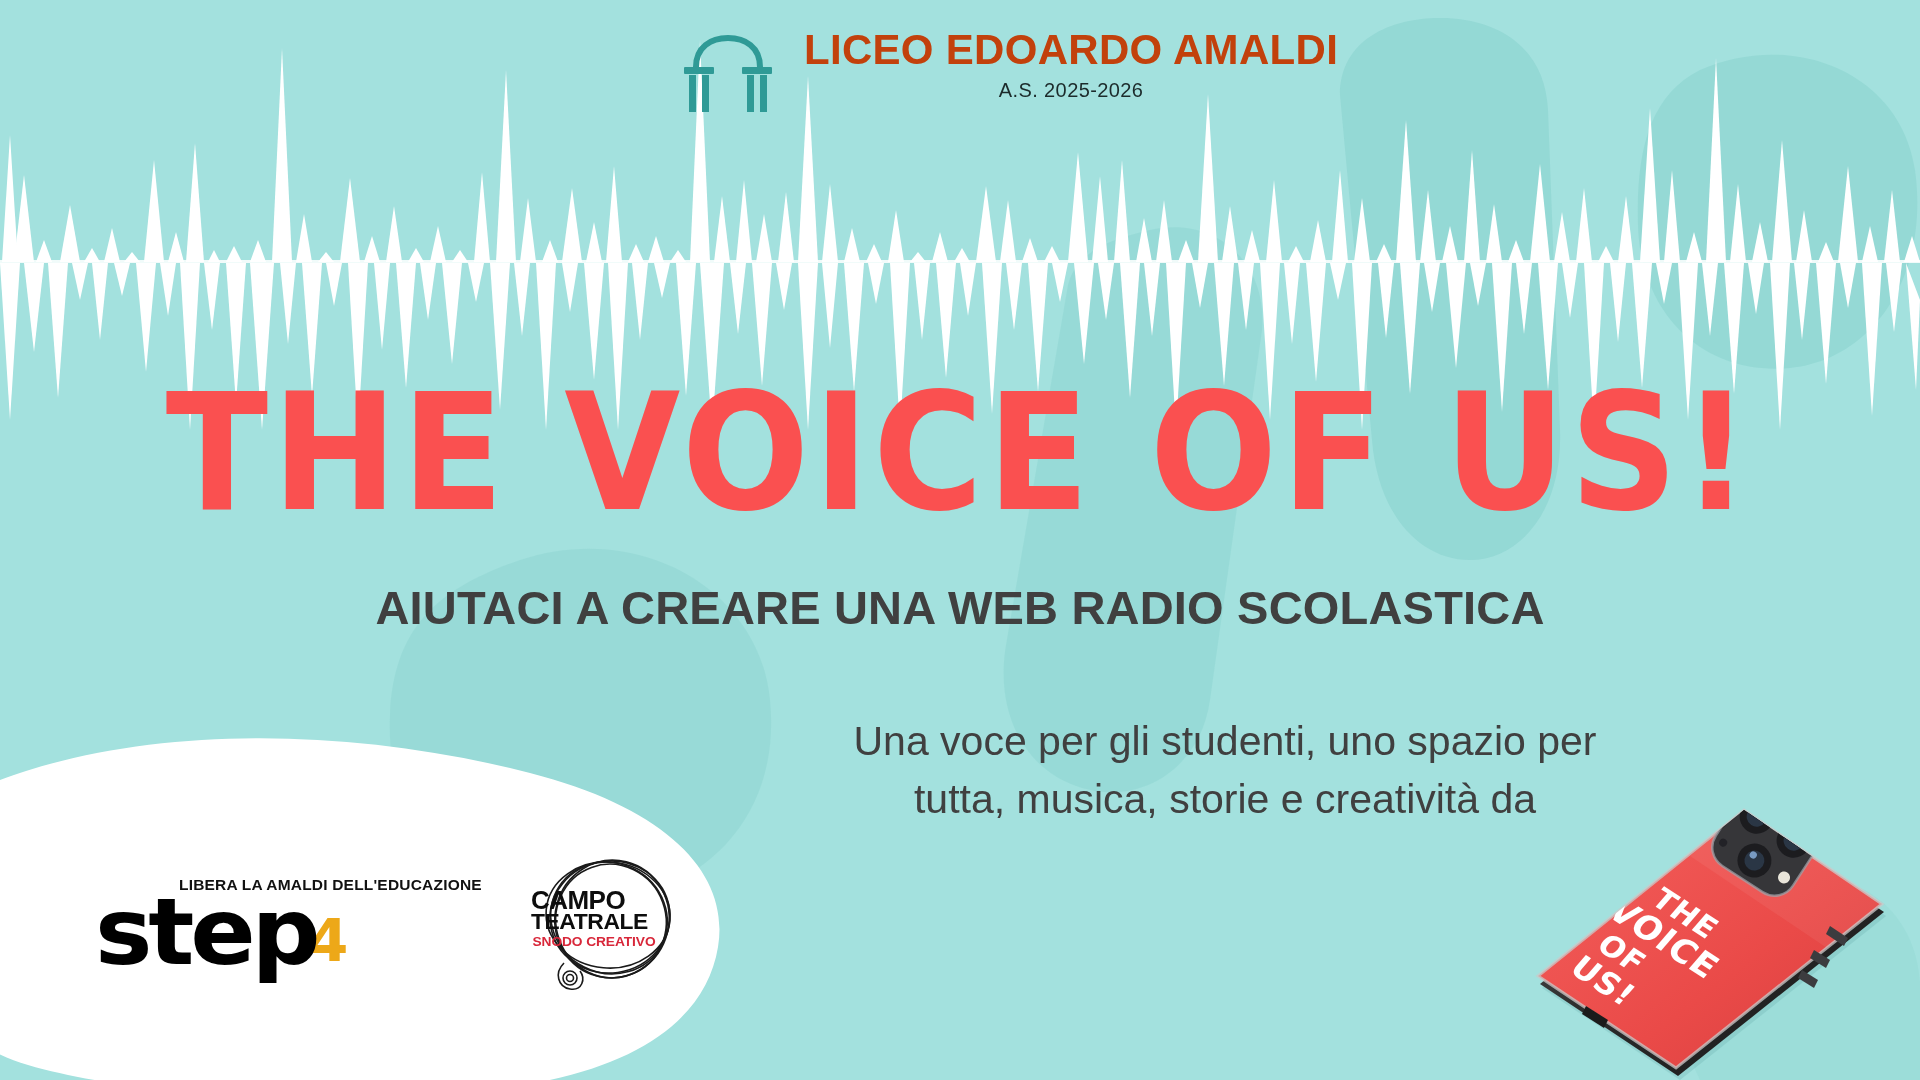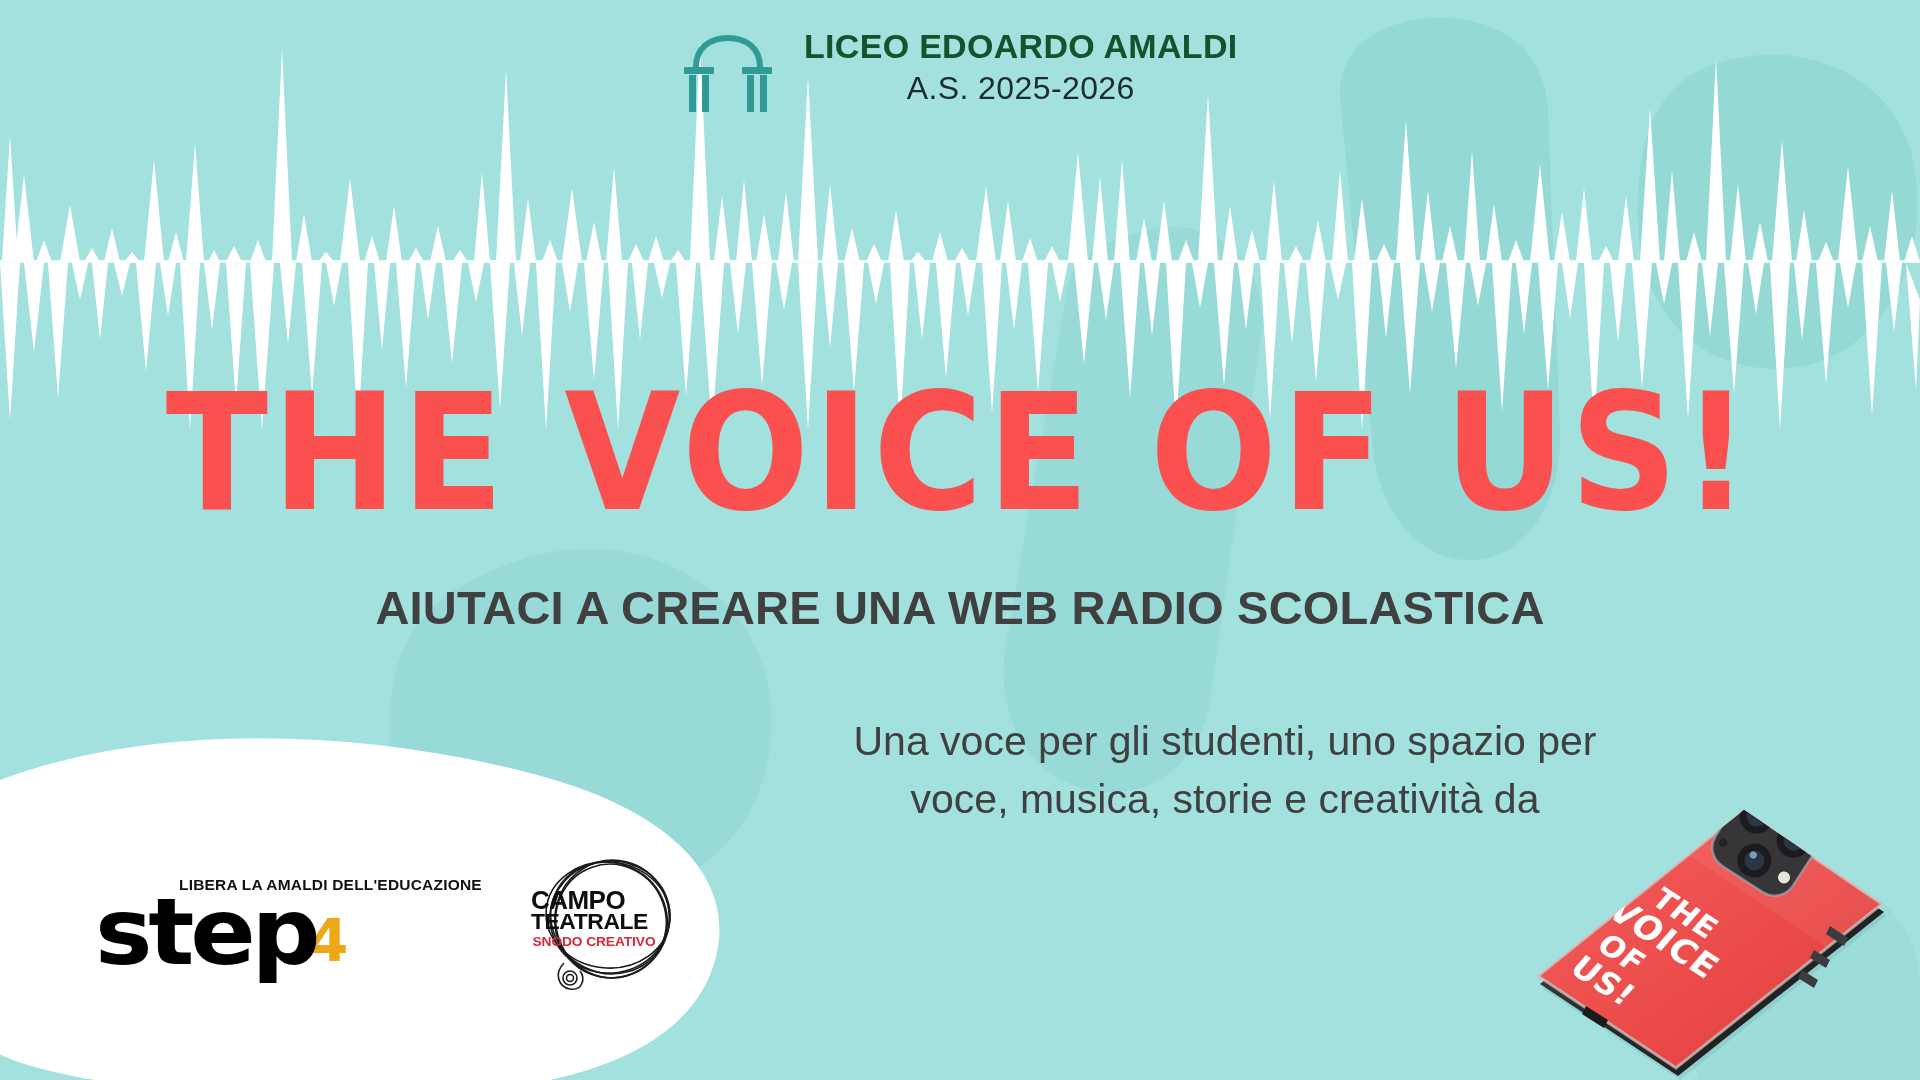--- a/index.html
+++ b/index.html
@@ -44,29 +44,29 @@
   }
   .brand-mark {
     margin-top: 6px;
   }
   .brand-text {
     display: flex;
     flex-direction: column;
     align-items: center;
   }
   .school-name {
-    font-size: 34px;
+    font-size: 42px;
     font-weight: 800;
     letter-spacing: 0.3px;
-    color: #14532d;
+    color: #c2410c;
     white-space: nowrap;
     line-height: 1.06;
   }
   .school-year {
-    font-size: 32px;
+    font-size: 20px;
     font-weight: 400;
     color: #1c2b2b;
     white-space: nowrap;
     margin-top: 6px;
     letter-spacing: 0.4px;
   }
 
   
   .main-title {
     position: absolute;
@@ -452,21 +452,21 @@
       <span class="school-year">A.S. 2025-2026</span>
     </span>
   </div>
 
   <div class="main-title">THE VOICE OF US!</div>
 
   <div class="subtitle">AIUTACI A CREARE UNA WEB RADIO SCOLASTICA</div>
 
   <div class="body-copy">
     <div>Una voce per gli studenti,  uno spazio per</div>
-    <div>voce, musica, storie e creatività da</div>
+    <div>tutta, musica, storie e creatività da</div>
   </div>
 
   <div class="logo-panel">
     <svg class="logo-blob" viewBox="0 0 860 360" preserveAspectRatio="none" aria-hidden="true">
       <path d="M96 36 C240 -10 430 -6 600 38 C740 74 800 140 788 212
                C775 292 690 345 540 356 C370 368 200 360 98 330
                C10 304 -30 230 -18 152 C-8 82 20 60 96 36 Z" fill="#ffffff"></path>
     </svg>
 
     <div class="logo-row">

